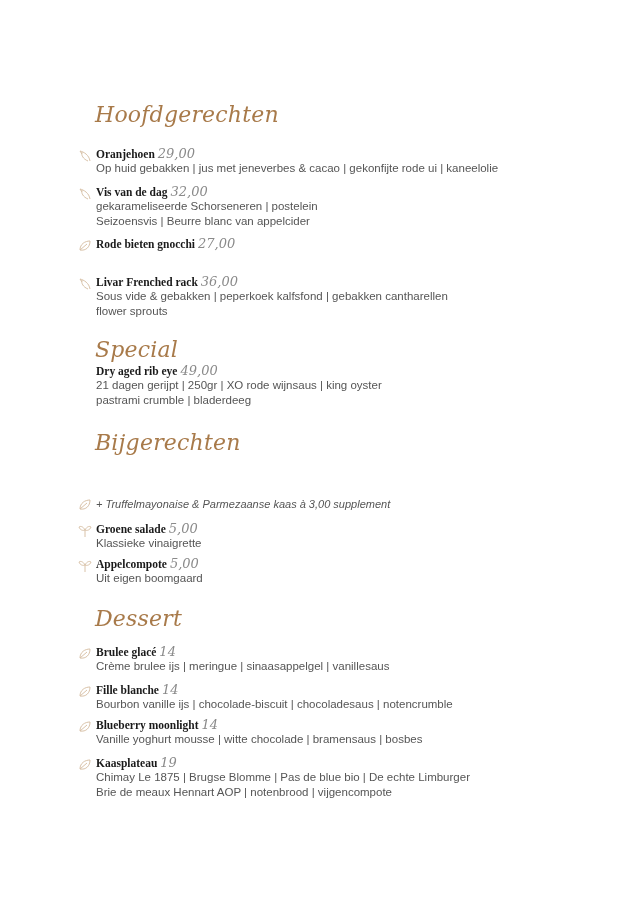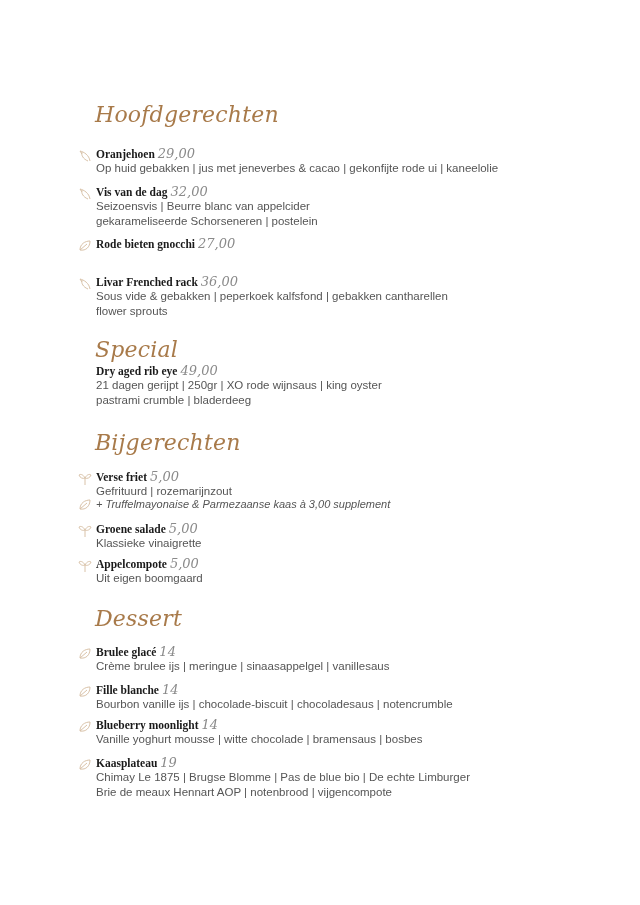--- a/index.html
+++ b/index.html
@@ -35,22 +35,22 @@
     <div class="desc">Op huid gebakken | jus met jeneverbes &amp; cacao | gekonfijte rode ui | kaneelolie</div>
   </div>
 
   <div class="item" style="top:185px">
     <span class="icon">
         <svg viewBox="0 0 14 14">
           <path d="M2 2 C6 3 11 6 12 12 M4 3 C3 6 5 10 10 12 M2 2 L4 5" fill="none" stroke="#d9c2a8" stroke-width="1"></path>
         </svg>
       </span>
     <div class="name-line"><span class="name">Vis van de dag</span><span class="price">32,00</span></div>
+    <div class="desc">gekarameliseerde Schorseneren | postelein</div>
     <div class="desc">Seizoensvis | Beurre blanc van appelcider</div>
-    <div class="desc">gekarameliseerde Schorseneren | postelein</div>
   </div>
 
   <div class="item" style="top:237px">
     <span class="icon">
         <svg viewBox="0 0 14 14">
           <path d="M2 11 C2 5 7 2 12 2 C12 8 8 12 2 11 Z M2 11 L9 5" fill="none" stroke="#d9c2a8" stroke-width="1"></path>
         </svg>
       </span>
     <div class="name-line"><span class="name">Rode bieten gnocchi</span><span class="price">27,00</span></div>
   </div>
@@ -69,29 +69,20 @@
   <h2 class="section-title" style="top:337px">Special</h2>
 
   <div class="item" style="top:364px">
     <div class="name-line"><span class="name">Dry aged rib eye</span><span class="price">49,00</span></div>
     <div class="desc">21 dagen gerijpt | 250gr | XO rode wijnsaus | king oyster</div>
     <div class="desc">pastrami crumble | bladerdeeg</div>
   </div>
 
   <h2 class="section-title" style="top:430px">Bijgerechten</h2>
 
-  <div class="item" style="top:470px">
-    <span class="icon">
-        <svg viewBox="0 0 14 14">
-          <path d="M7 13 L7 6 M7 6 C5 2 2 2 1 3 C2 6 5 7 7 6 M7 6 C9 2 12 2 13 3 C12 6 9 7 7 6" fill="none" stroke="#d9c2a8" stroke-width="1"></path>
-        </svg>
-      </span>
-    <div class="name-line"><span class="name">Verse friet</span><span class="price">5,00</span></div>
-    <div class="desc">Gefrituurd | rozemarijnzout</div>
-  </div>
   <div class="supp" style="top:498px">
     <span class="icon">
         <svg viewBox="0 0 14 14">
           <path d="M2 11 C2 5 7 2 12 2 C12 8 8 12 2 11 Z M2 11 L9 5" fill="none" stroke="#d9c2a8" stroke-width="1"></path>
         </svg>
       </span>
     <div class="text">+ Truffelmayonaise &amp; Parmezaanse kaas à 3,00 supplement</div>
   </div>
 
   <div class="item" style="top:522px">

